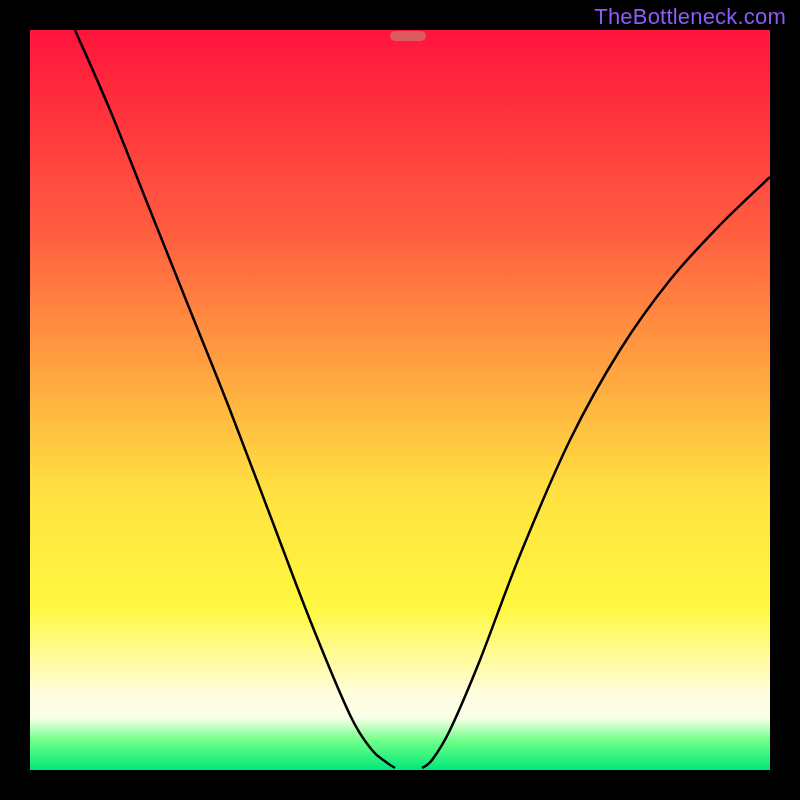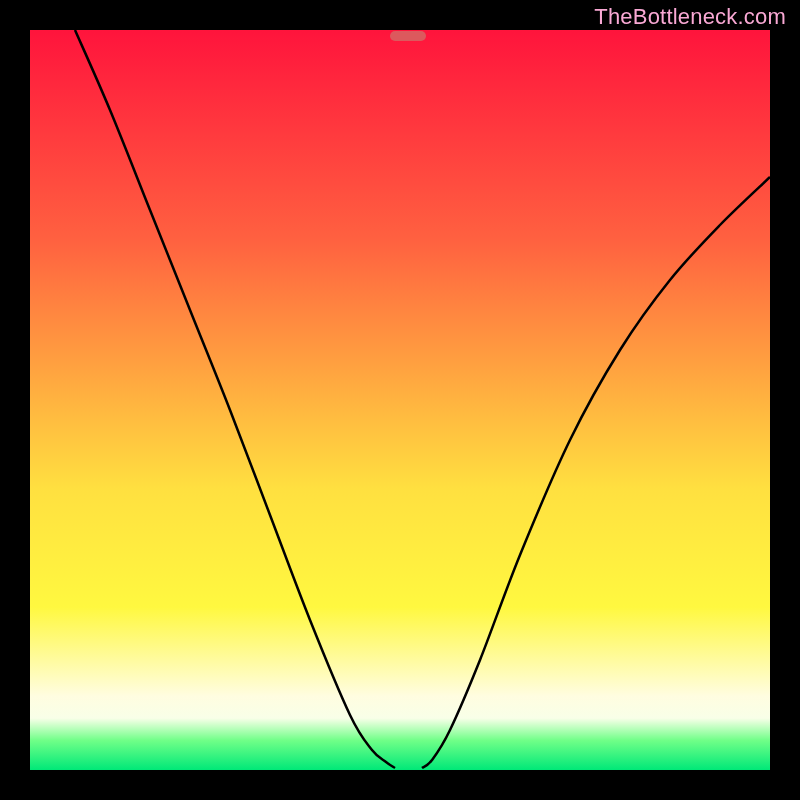--- a/index.html
+++ b/index.html
@@ -49,21 +49,21 @@
     position: absolute;
     top: 0;
     left: 0;
     width: 740px;
     height: 740px;
   }
   .watermark {
     position: absolute;
     top: 4px;
     right: 14px;
-    color: #f9a8d4;
+    color: #8b5cf6;
     font-size: 22px;
     letter-spacing: 0.2px;
   }
 </style>
 </head>
 <body>
 
 <div class="frame">
   <div class="watermark">TheBottleneck.com</div>
 

